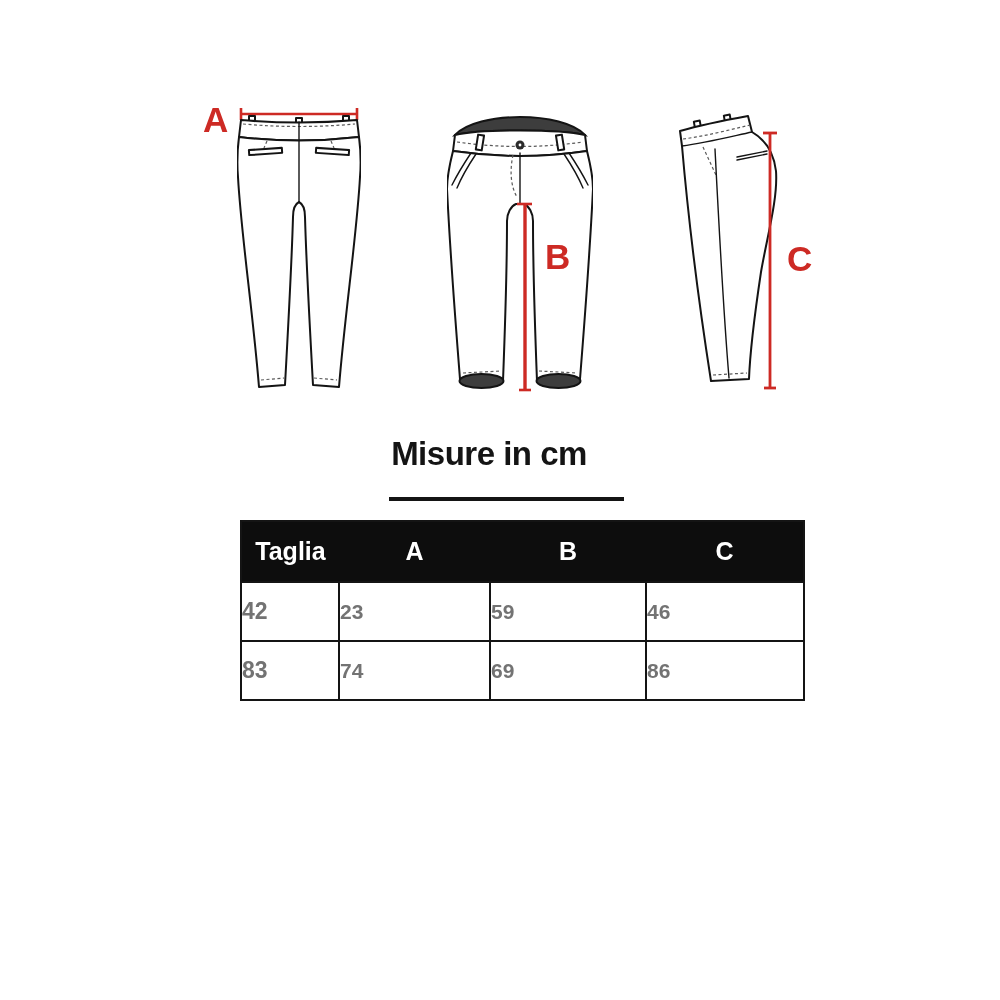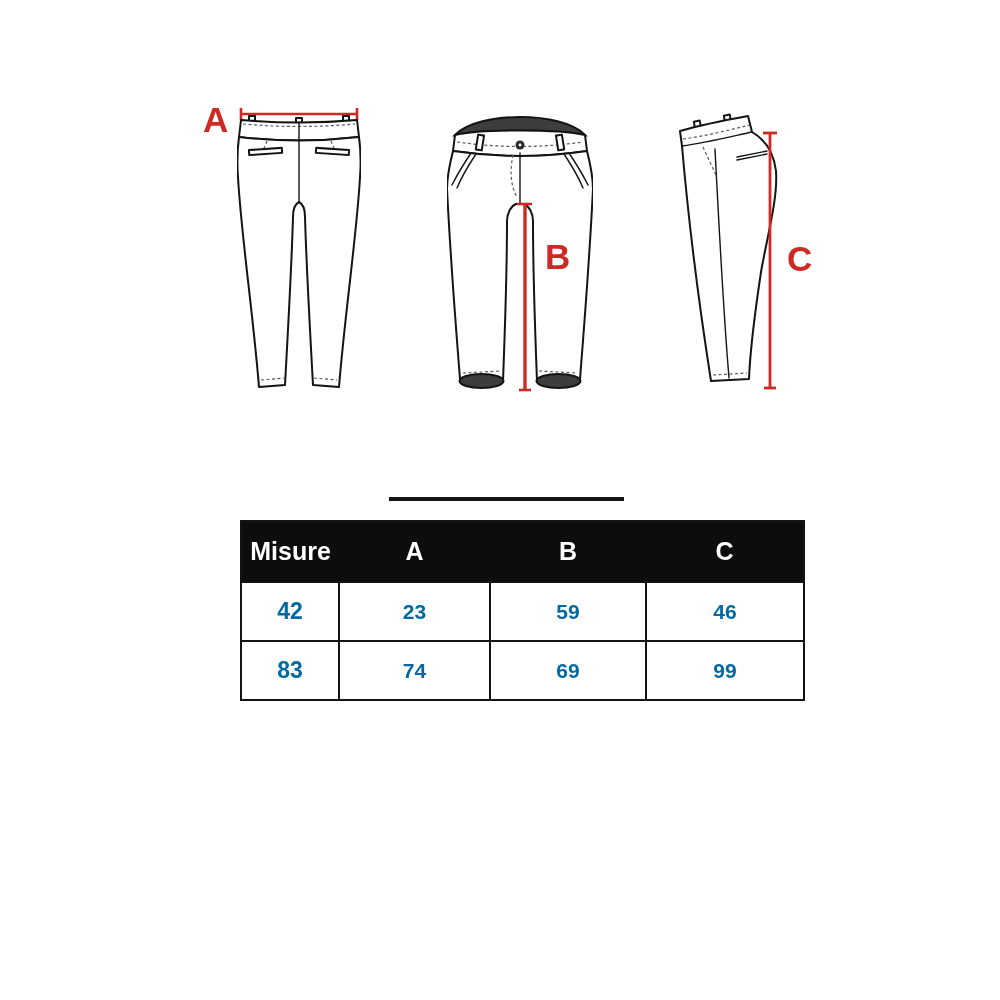--- a/index.html
+++ b/index.html
@@ -66,22 +66,22 @@
     color:var(--table-header-text);
     height:61px;
     font-size:25px;font-weight:700;
     text-align:center;vertical-align:middle;
     border:none;
   }
   .size-table td{
     background:#ffffff;
     height:59px;
     border:2px solid var(--ink);
-    text-align:center;vertical-align:middle;
-    font-weight:700;color:#0369a1;
+    vertical-align:middle;
+    font-weight:700;color:#737373;
     font-size:21px;
   }
   .size-table td.taglia-cell{font-size:23px;}
 </style>
 </head>
 <body>
 
 <div class="canvas">
 
   <svg class="pants-svg svg-back" width="124" height="296" viewBox="0 0 124 296">
@@ -204,46 +204,47 @@
       <path class="stitch" d="M42,268 L76,266"></path>
     </g>
     <g class="red" stroke-width="2.8">
       <line x1="99" y1="26" x2="99" y2="281"></line>
       <line x1="92" y1="26" x2="106" y2="26"></line>
       <line x1="93" y1="281" x2="105" y2="281"></line>
     </g>
   </svg>
   <div class="mlabel mlabel-c">C</div>
 
+  <div class="section-title">Misure in cm</div>
   <div class="title-underline"></div>
 
   <table class="size-table">
     <colgroup>
       <col style="width:98px">
         <col style="width:151px">
         <col style="width:156px">
         <col style="width:158px">
     </colgroup>
     <thead>
       <tr>
-        <th>Misure</th>
+        <th>Taglia</th>
         <th>A</th>
         <th>B</th>
         <th>C</th>
       </tr>
     </thead>
     <tbody>
       <tr>
         <td class="taglia-cell">42</td>
         <td>23</td>
         <td>59</td>
         <td>46</td>
       </tr>
       <tr>
         <td class="taglia-cell">83</td>
         <td>74</td>
         <td>69</td>
-        <td>99</td>
+        <td>86</td>
       </tr>
     </tbody>
   </table>
 
 </div>
 
 </body></html>

